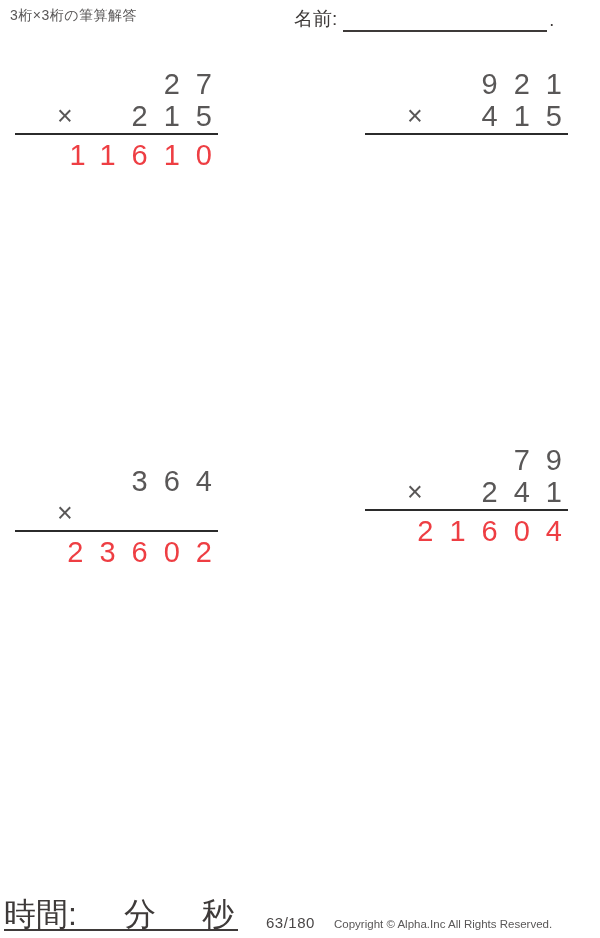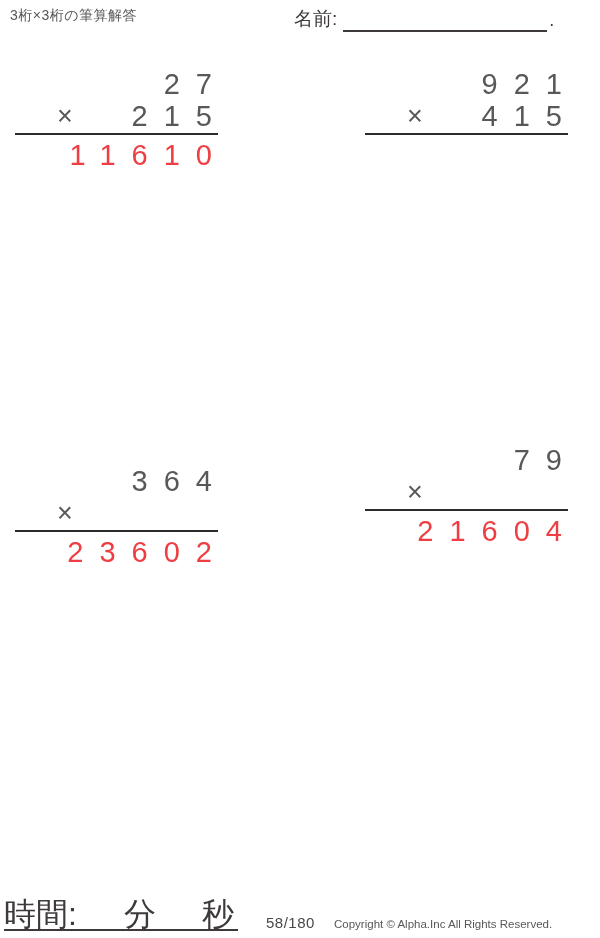--- a/index.html
+++ b/index.html
@@ -130,28 +130,29 @@
       <span class="digits">23602</span>
     </div>
   </div>
 
   <div class="problem p4">
     <div class="num-row">
       <span class="digits">79</span>
     </div>
     <div class="num-row">
       <span class="mul-sign">×</span>
+      <span class="digits">241</span>
     </div>
     <div class="rule"></div>
     <div class="num-row ans-row">
       <span class="digits">21604</span>
     </div>
   </div>
 
   <div class="time-area">
     <span>時間:</span>
     <span class="minutes-label">分</span>
     <span class="seconds-label">秒</span>
   </div>
-  <div class="page-number">58/180</div>
+  <div class="page-number">63/180</div>
   <div class="copyright">Copyright © Alpha.Inc All Rights Reserved.</div>
 
 </div>
 
 </body></html>

